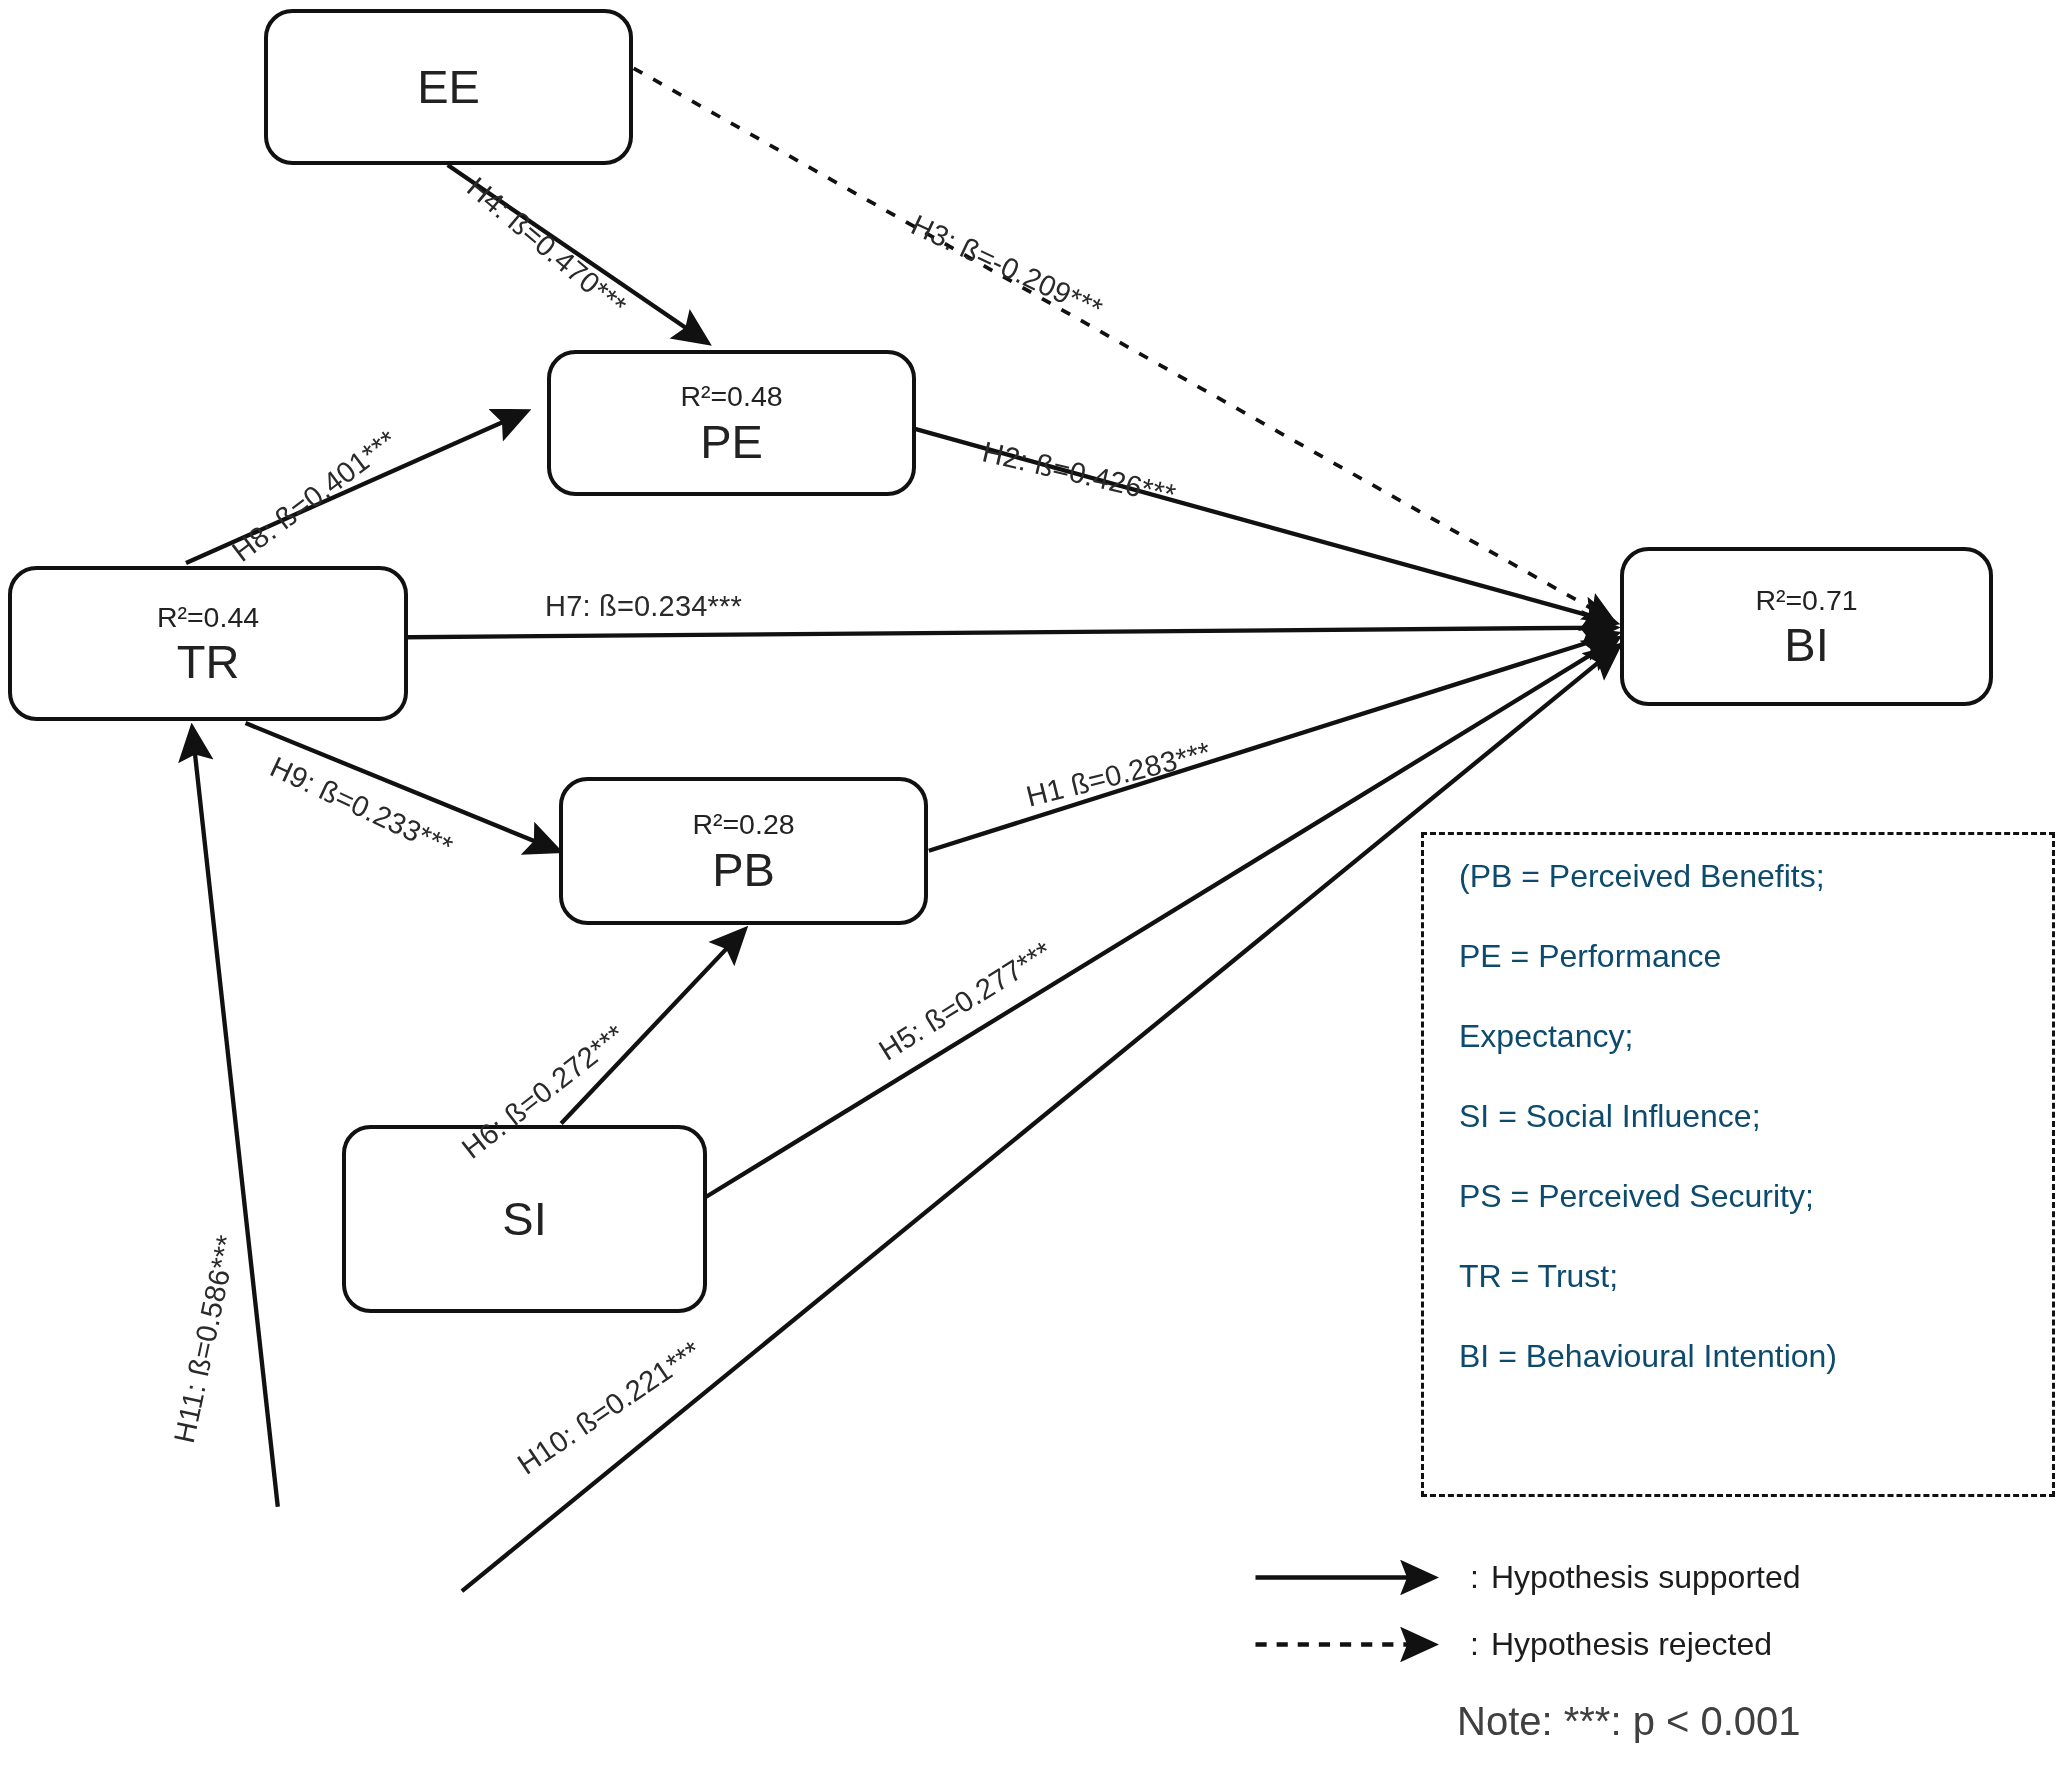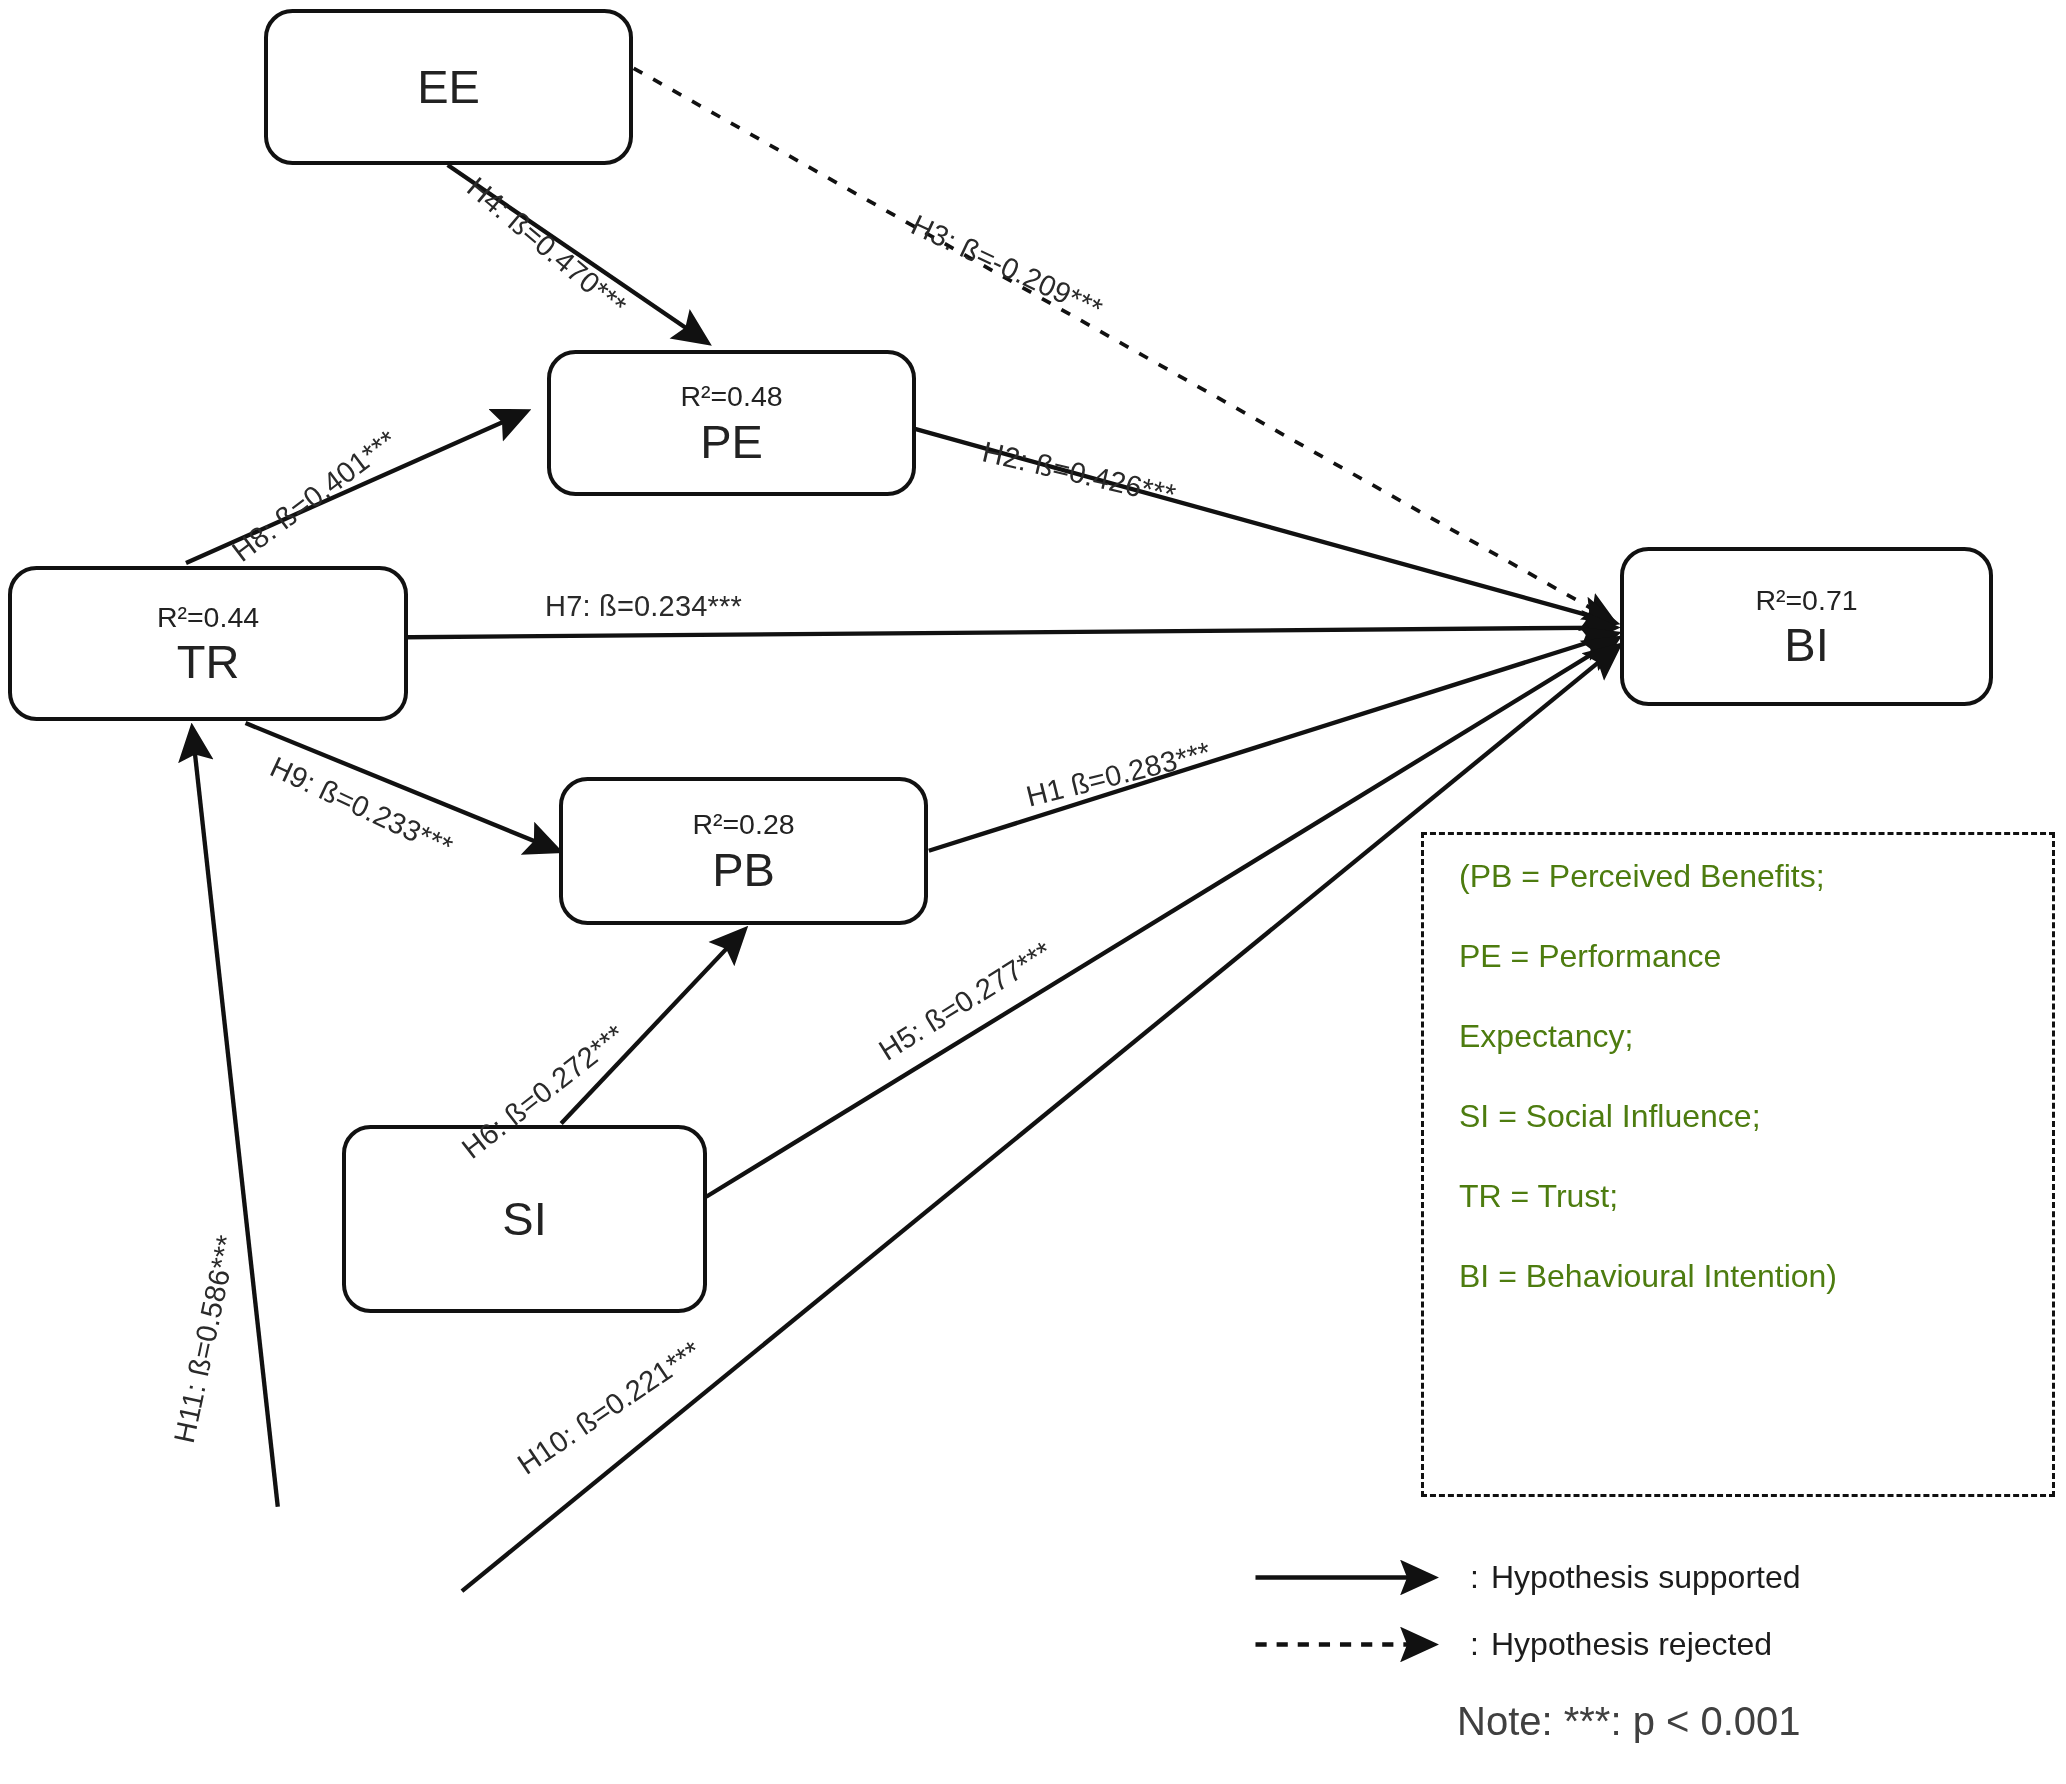--- a/index.html
+++ b/index.html
@@ -63,21 +63,21 @@
     width: 634px;
     height: 665px;
     border: 3.1px dashed #111111;
     box-sizing: border-box;
     background: #ffffff;
     z-index: 5;
     padding: 25px 0 0 35px;
   }
   .legend-line {
     font-size: 32px;
-    color: #4d7c0f;
+    color: #0c4a6e;
     line-height: 1.0;
     margin-bottom: 48px;
     white-space: nowrap;
   }
 
   #legend-keys {
     position: absolute;
     left: 1253px;
     top: 1544px;
     width: 806px;
@@ -193,20 +193,21 @@
   <div class="path-label" style="left:236px; top:539px; transform: rotate(-37deg);">H8: ß=0.401***</div>
   <div class="path-label" style="left:272px; top:749px; transform: rotate(25deg);">H9: ß=0.233***</div>
   <div class="path-label" style="left:521px; top:1451px; transform: rotate(-34deg);">H10: ß=0.221***</div>
   <div class="path-label" style="left:184px; top:1426px; transform: rotate(-78deg);">H11: ß=0.586***</div>
 
   <div id="legend-box">
     <div class="legend-line">(PB = Perceived Benefits;</div>
     <div class="legend-line">PE = Performance</div>
     <div class="legend-line">Expectancy;</div>
     <div class="legend-line">SI = Social Influence;</div>
+    <div class="legend-line">PS = Perceived Security;</div>
     <div class="legend-line">TR = Trust;</div>
     <div class="legend-line">BI = Behavioural Intention)</div>
   </div>
 
   <div id="legend-keys">
 
     <div class="key-row">
       <div class="key-arrow">
         <svg width="205" height="35" viewBox="0 0 330 56" xmlns="http://www.w3.org/2000/svg">
           <defs>

